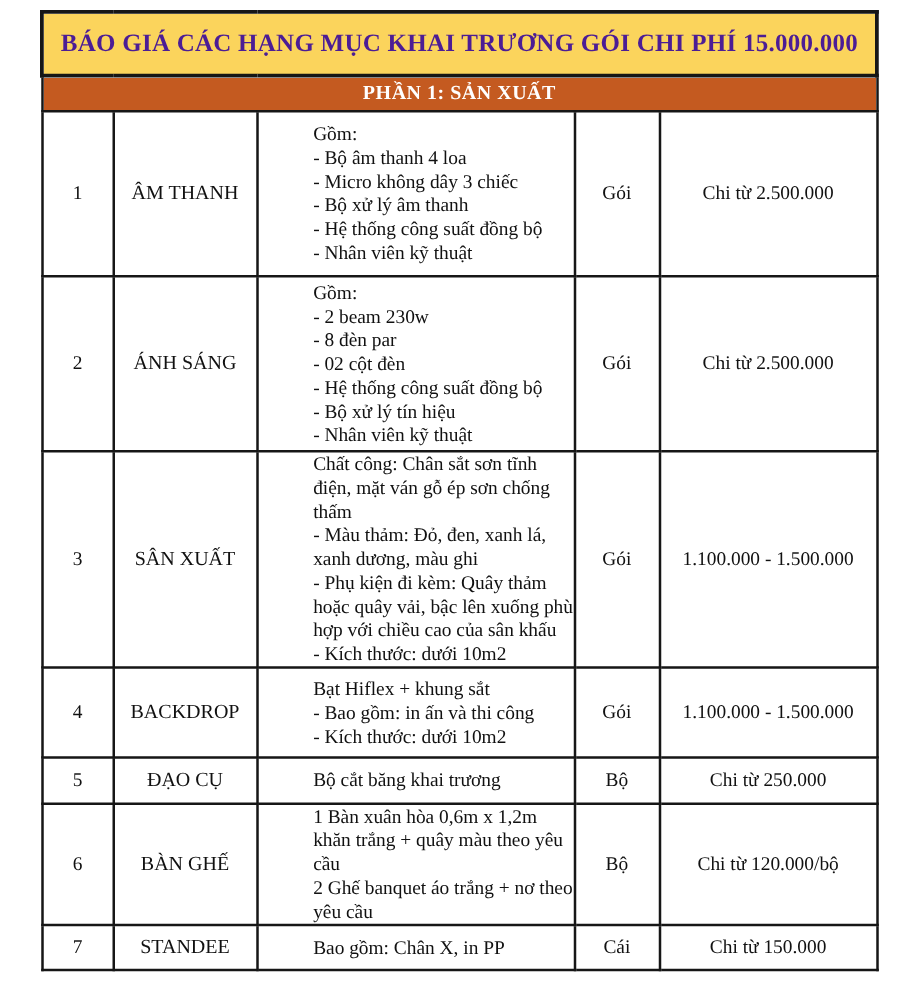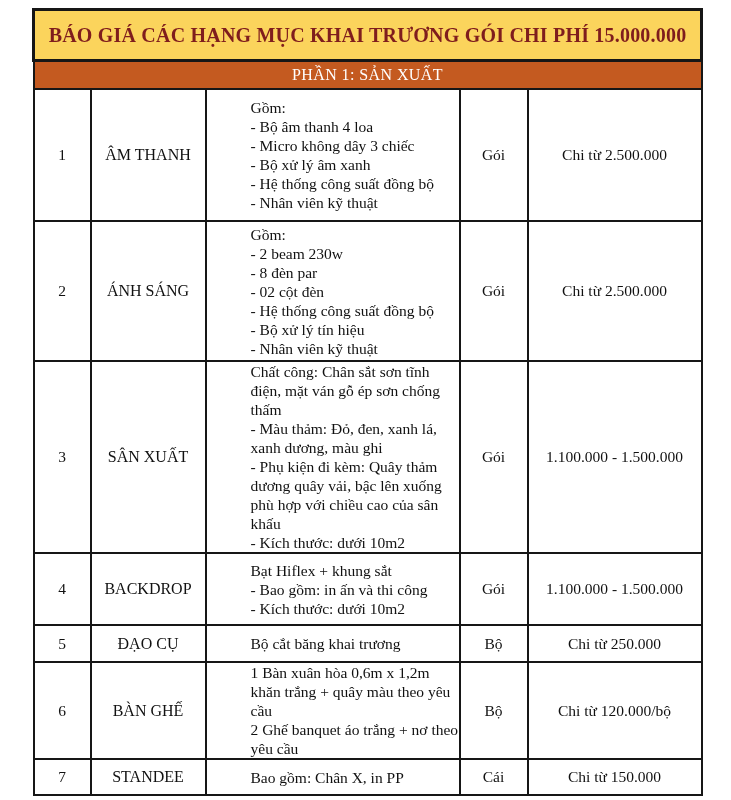--- a/index.html
+++ b/index.html
@@ -31,38 +31,38 @@
     padding: 0;
     overflow: hidden;
   }
   tr.title-row th {
     background: var(--title-bg, #FBD45C);
     height: 48px;
     font-size: 20px;
     font-weight: bold;
     text-align: center;
     letter-spacing: 0.2px;
-    color: #7f1d1d;
+    color: #4c1d95;
     border-width: 3px;
   }
   tr.head-row th {
     background: var(--header-bg, #F1A36B);
     height: 45px;
     font-size: 16px;
     font-weight: bold;
     text-align: center;
     color: #191919;
     line-height: 19px;
   }
   tr.section-row th {
     background: var(--section-bg, #C45A20);
     color: var(--section-text, #FFFFFF);
     height: 26px;
     font-size: 16px;
-    font-weight: normal;
+    font-weight: bold;
     text-align: center;
     letter-spacing: 0.4px;
   }
   td.stt, td.unit, td.price {
     text-align: center;
     vertical-align: middle;
     font-size: 15.5px;
   }
   td.item {
     text-align: center;
@@ -99,21 +99,21 @@
         <th colspan="5">PHẦN 1: SẢN XUẤT</th>
       </tr>
 
       <tr style="height:132px">
         <td class="stt">1</td>
         <td class="item">ÂM THANH</td>
         <td class="detail">
           <div class="dl">Gồm:</div>
           <div class="dl">- Bộ âm thanh 4 loa</div>
           <div class="dl">- Micro không dây 3 chiếc</div>
-          <div class="dl">- Bộ xử lý âm xanh</div>
+          <div class="dl">- Bộ xử lý âm thanh</div>
           <div class="dl">- Hệ thống công suất đồng bộ</div>
           <div class="dl">- Nhân viên kỹ thuật</div>
         </td>
         <td class="unit">Gói</td>
         <td class="price">Chi từ 2.500.000</td>
       </tr>
 
       <tr style="height:140px">
         <td class="stt">2</td>
         <td class="item">ÁNH SÁNG</td>
@@ -129,21 +129,21 @@
         <td class="unit">Gói</td>
         <td class="price">Chi từ 2.500.000</td>
       </tr>
 
       <tr style="height:158px">
         <td class="stt">3</td>
         <td class="item">SÂN XUẤT</td>
         <td class="detail">
           <div class="dl">Chất công: Chân sắt sơn tĩnh điện, mặt ván gỗ ép sơn chống thấm</div>
           <div class="dl">- Màu thảm: Đỏ, đen, xanh lá, xanh dương, màu ghi</div>
-          <div class="dl">- Phụ kiện đi kèm: Quây thảm dương quây vải, bậc lên xuống phù hợp với chiều cao của sân khấu</div>
+          <div class="dl">- Phụ kiện đi kèm: Quây thảm hoặc quây vải, bậc lên xuống phù hợp với chiều cao của sân khấu</div>
           <div class="dl">- Kích thước: dưới 10m2</div>
         </td>
         <td class="unit">Gói</td>
         <td class="price">1.100.000 - 1.500.000</td>
       </tr>
 
       <tr style="height:72px">
         <td class="stt">4</td>
         <td class="item">BACKDROP</td>
         <td class="detail">

